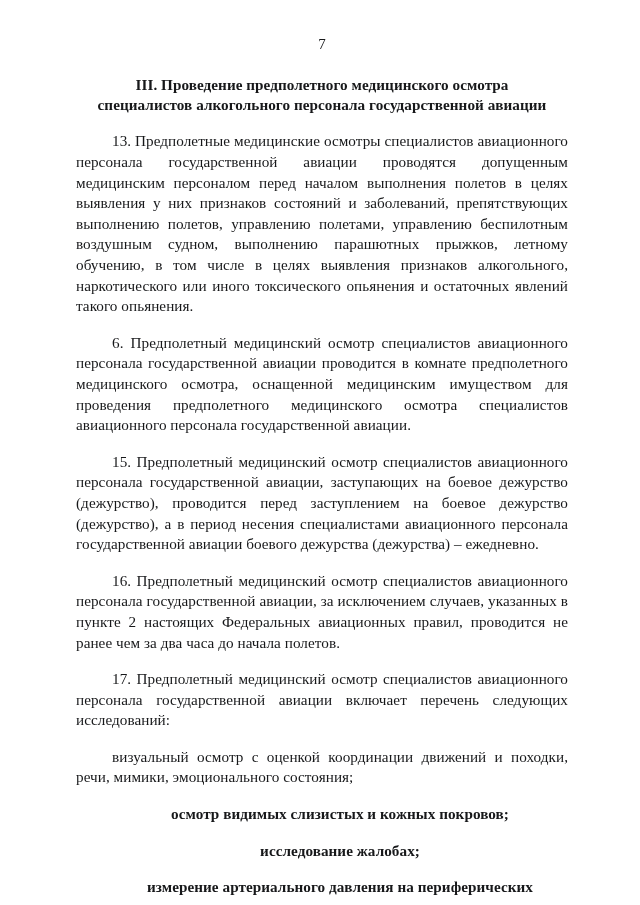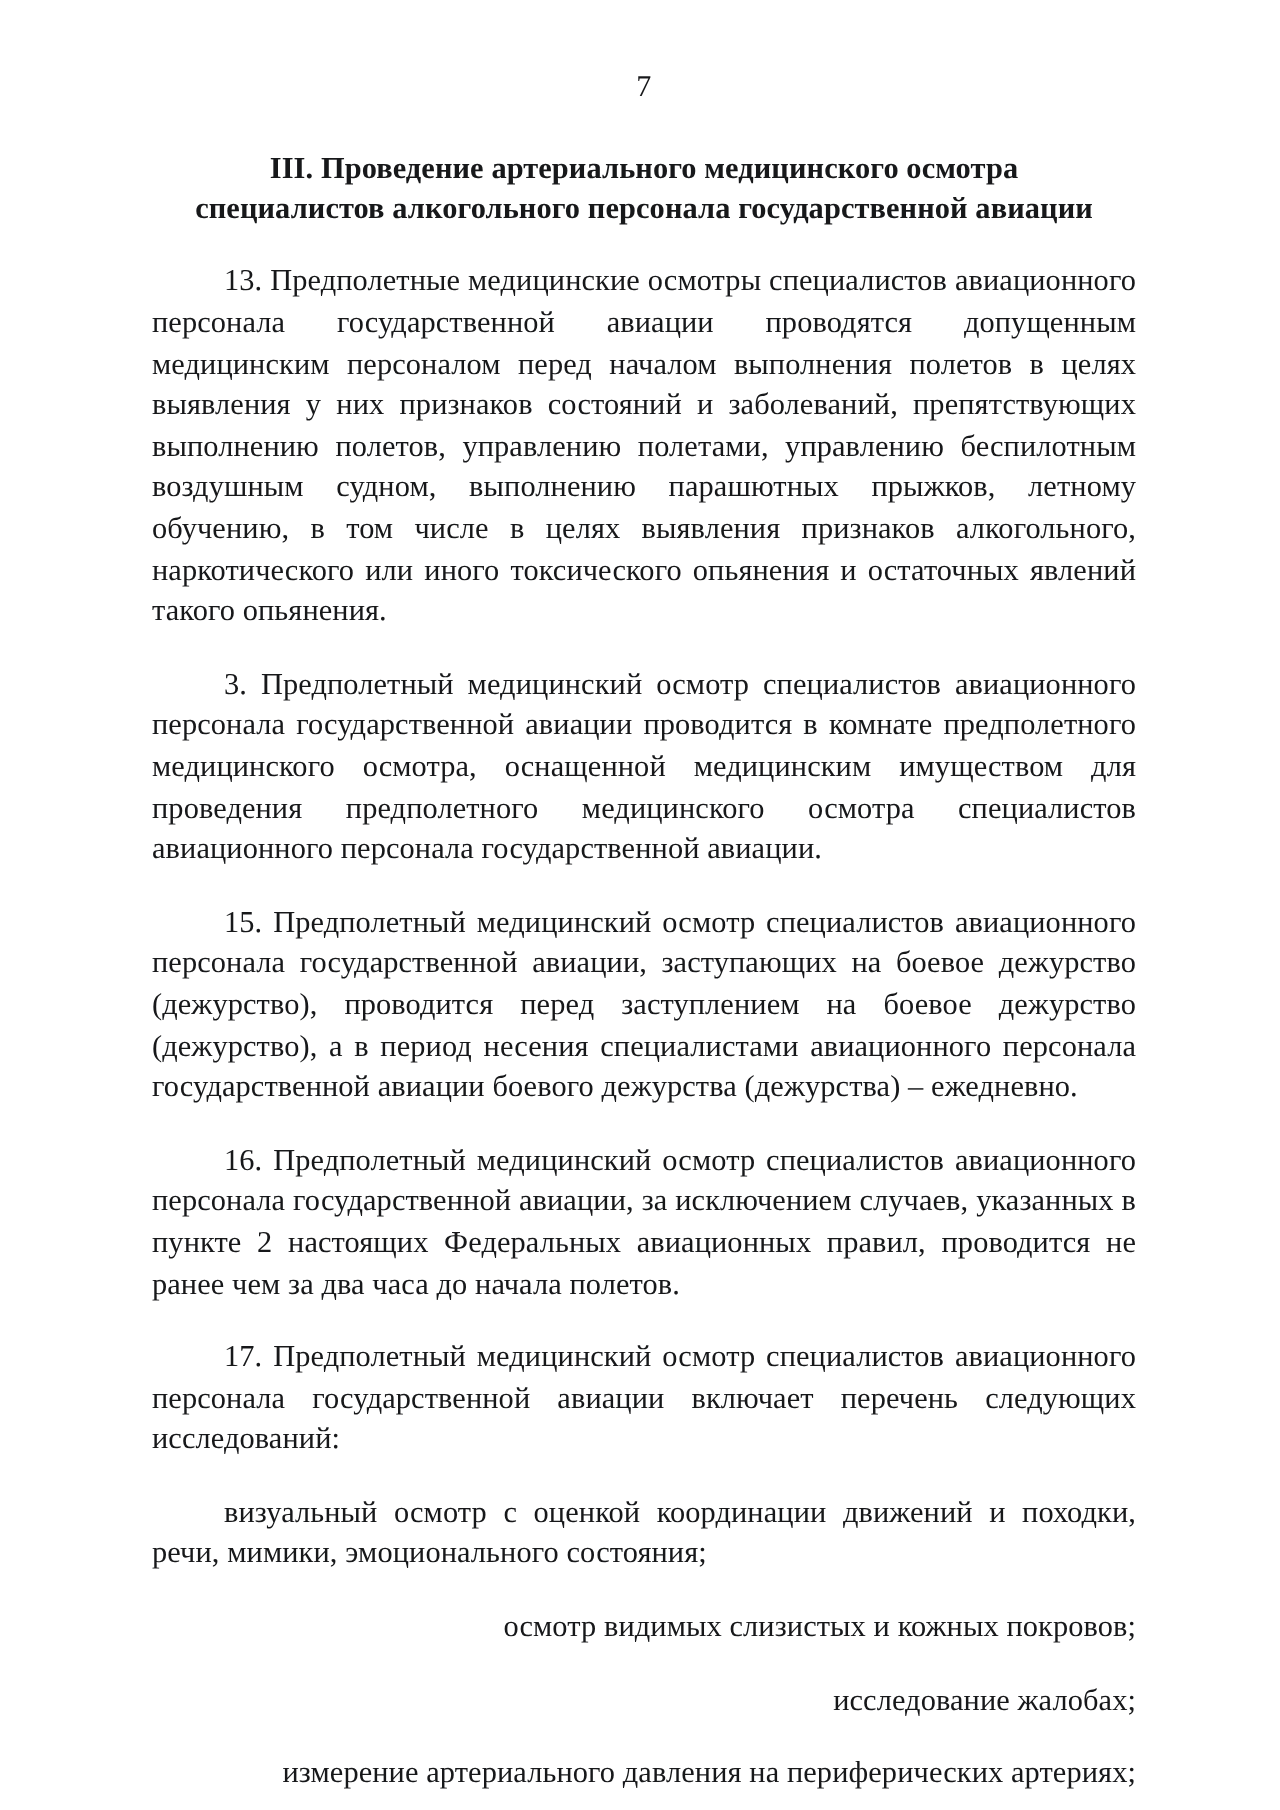--- a/index.html
+++ b/index.html
@@ -46,38 +46,39 @@
     line-height: 1.355;
     text-align: justify;
     text-indent: 36px;
     text-justify: inter-word;
     letter-spacing: 0.05px;
   }
   p.para.sub {
     text-indent: 36px;
   }
   p.para.last-left {
-    text-align: right;
+    text-align: center;
+    font-weight: bold;
   }
   
 </style>
 </head>
 <body>
 
 <div class="page">
 
   <div class="page-number">7</div>
 
   <div class="doc-heading">
-    <span class="line">III. Проведение артериального медицинского осмотра</span>
+    <span class="line">III. Проведение предполетного медицинского осмотра</span>
     <span class="line">специалистов алкогольного персонала государственной авиации</span>
   </div>
 
   <p class="para">13. Предполетные медицинские осмотры специалистов авиационного персонала государственной авиации проводятся допущенным медицинским персоналом перед началом выполнения полетов в целях выявления у них признаков состояний и заболеваний, препятствующих выполнению полетов, управлению полетами, управлению беспилотным воздушным судном, выполнению парашютных прыжков, летному обучению, в том числе в целях выявления признаков алкогольного, наркотического или иного токсического опьянения и остаточных явлений такого опьянения.</p>
-  <p class="para">3. Предполетный медицинский осмотр специалистов авиационного персонала государственной авиации проводится в комнате предполетного медицинского осмотра, оснащенной медицинским имуществом для проведения предполетного медицинского осмотра специалистов авиационного персонала государственной авиации.</p>
+  <p class="para">6. Предполетный медицинский осмотр специалистов авиационного персонала государственной авиации проводится в комнате предполетного медицинского осмотра, оснащенной медицинским имуществом для проведения предполетного медицинского осмотра специалистов авиационного персонала государственной авиации.</p>
   <p class="para">15. Предполетный медицинский осмотр специалистов авиационного персонала государственной авиации, заступающих на боевое дежурство (дежурство), проводится перед заступлением на боевое дежурство (дежурство), а в период несения специалистами авиационного персонала государственной авиации боевого дежурства (дежурства) – ежедневно.</p>
   <p class="para">16. Предполетный медицинский осмотр специалистов авиационного персонала государственной авиации, за исключением случаев, указанных в пункте 2 настоящих Федеральных авиационных правил, проводится не ранее чем за два часа до начала полетов.</p>
   <p class="para">17. Предполетный медицинский осмотр специалистов авиационного персонала государственной авиации включает перечень следующих исследований:</p>
   <p class="para sub">визуальный осмотр с оценкой координации движений и походки, речи, мимики, эмоционального состояния;</p>
   <p class="para sub last-left">осмотр видимых слизистых и кожных покровов;</p>
   <p class="para sub last-left">исследование жалобах;</p>
   <p class="para sub last-left">измерение артериального давления на периферических артериях;</p>
 
 </div>
 

